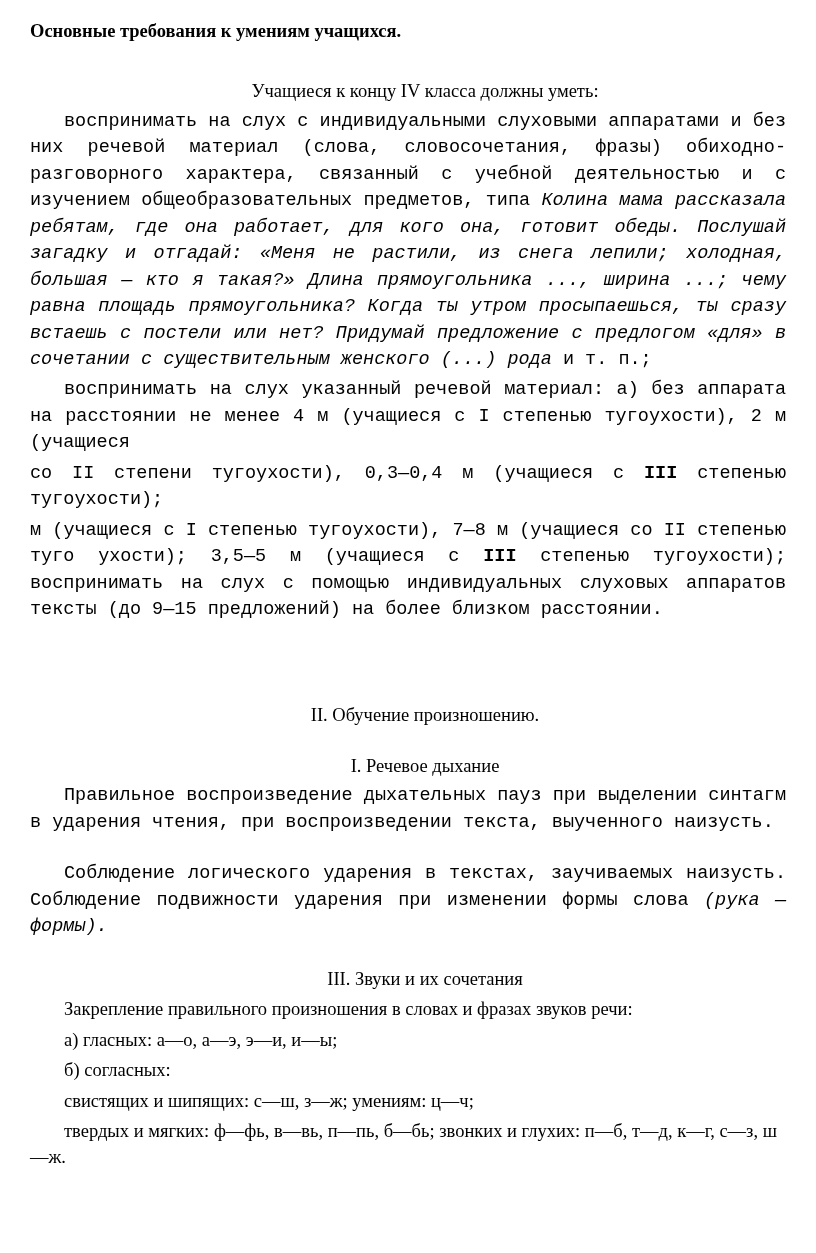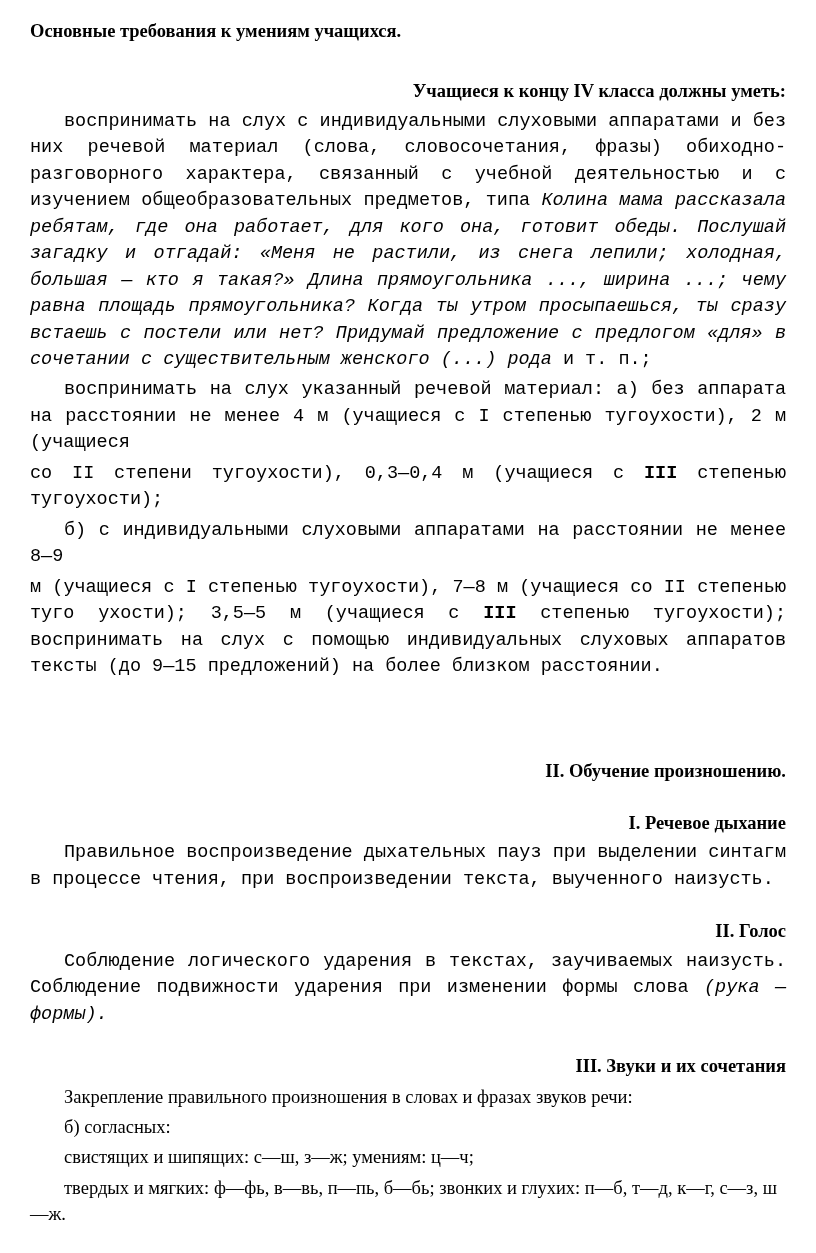--- a/index.html
+++ b/index.html
@@ -27,22 +27,22 @@
     text-justify: inter-word;
   }
   p {
     margin: 4px;
   }
   .hdr {
     font-weight: bold;
     text-align: left;
   }
   .hdr-indent {
-    font-weight: bold;
-    text-align: right;
+    font-weight: normal;
+    text-align: center;
     text-indent: 34px;
   }
   .ind {
     text-indent: 34px;
   }
   .noind {
     text-indent: 0;
   }
   .it {
     font-style: italic;
@@ -72,47 +72,46 @@
     <div class="gap-md"></div>
 
     <p class="hdr-indent">Учащиеся к концу IV класса должны уметь:</p>
 
     <p class="ind spread"><span>воспринимать на слух с индивидуальными слуховыми аппаратами и без них речевой материал (слова, словосочетания, фразы) обиходно-разговорного характера, связанный с учебной деятельностью и с изучением общеобразовательных предметов, типа </span><span class="it">Колина мама рассказала ребятам, где она работает, для кого она, готовит обеды. Послушай загадку и отгадай: «Меня не растили, из снега лепили; холодная, большая — кто я такая?» Длина прямоугольника ..., ширина ...; чему равна площадь прямоугольника? Когда ты утром просыпаешься, ты сразу встаешь с постели или нет? Придумай предложение с предлогом «для» в сочетании с существительным  женского (...) рода</span><span> и т. п.;</span></p>
 
     <p class="ind spread">воспринимать на слух указанный речевой материал: а) без аппарата на расстоянии не менее 4 м (учащиеся с I степенью тугоухости), 2 м (учащиеся</p>
 
     <p class="noind spread"><span>со II степени тугоухости), 0,3—0,4 м (учащиеся с </span><span class="b">III</span><span> степенью тугоухости);</span></p>
 
-    <p class="ind spread">б) с индивидуальными слуховыми аппаратами на расстоянии не менее 8—9</p>
 
     <p class="noind spread"><span>м (учащиеся с I степенью тугоухости), 7—8 м (учащиеся со II степенью туго ухости);   3,5—5 м   (учащиеся с </span><span class="b">III</span><span> степенью тугоухости); воспринимать на слух с помощью  индивидуальных  слуховых  аппаратов тексты (до 9—15 предложений) на более близком расстоянии.</span></p>
 
     <div class="gap-lg"></div>
     <div class="gap-md"></div>
 
     <p class="hdr-indent">II. Обучение произношению.</p>
 
     <div class="gap-sm"></div>
 
     <p class="hdr-indent">I. Речевое дыхание</p>
 
-    <p class="ind spread">Правильное воспроизведение дыхательных пауз при выделении синтагм в процессе чтения, при воспроизведении текста, выученного наизусть.</p>
+    <p class="ind spread">Правильное воспроизведение дыхательных пауз при выделении синтагм в ударения чтения, при воспроизведении текста, выученного наизусть.</p>
 
     <div class="gap-sm"></div>
 
-    <p class="hdr-indent">II. Голос</p>
 
     <p class="ind spread"><span>Соблюдение логического ударения в текстах, заучиваемых наизусть. Соблюдение подвижности ударения при изменении формы слова </span><span class="it">(рука — формы).</span></p>
 
     <div class="gap-sm"></div>
 
     <p class="hdr-indent">III. Звуки и их сочетания</p>
 
     <p class="ind tight">Закрепление правильного произношения в словах и фразах звуков речи:</p>
 
+    <p class="ind tight">а)  гласных: а—о, а—э, э—и, и—ы;</p>
 
     <p class="ind tight">б)  согласных:</p>
 
     <p class="ind tight">свистящих и шипящих: с—ш, з—ж; умениям: ц—ч;</p>
 
     <p class="ind tight">твердых и мягких: ф—фь, в—вь, п—пь, б—бь; звонких и глухих: п—б, т—д, к—г, с—з, ш—ж.</p>
 
   </div>
 </div>
 

